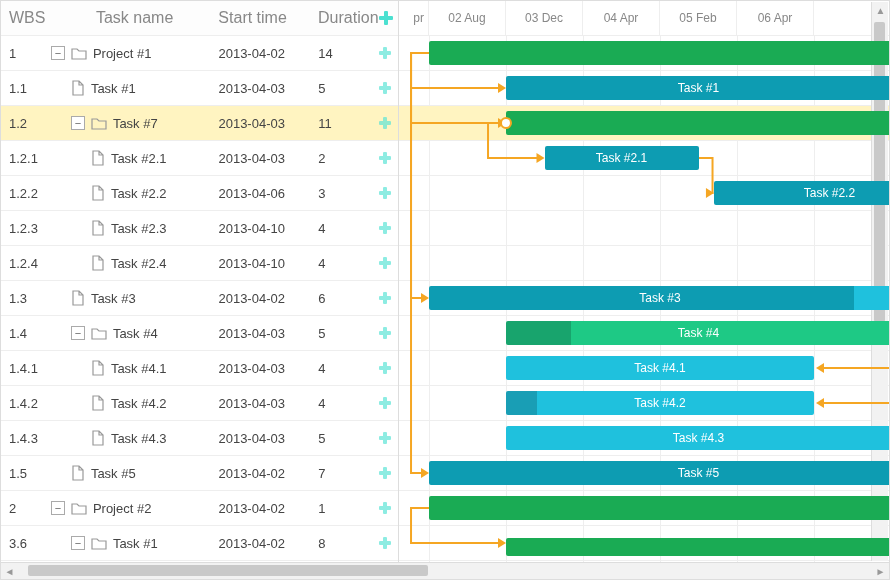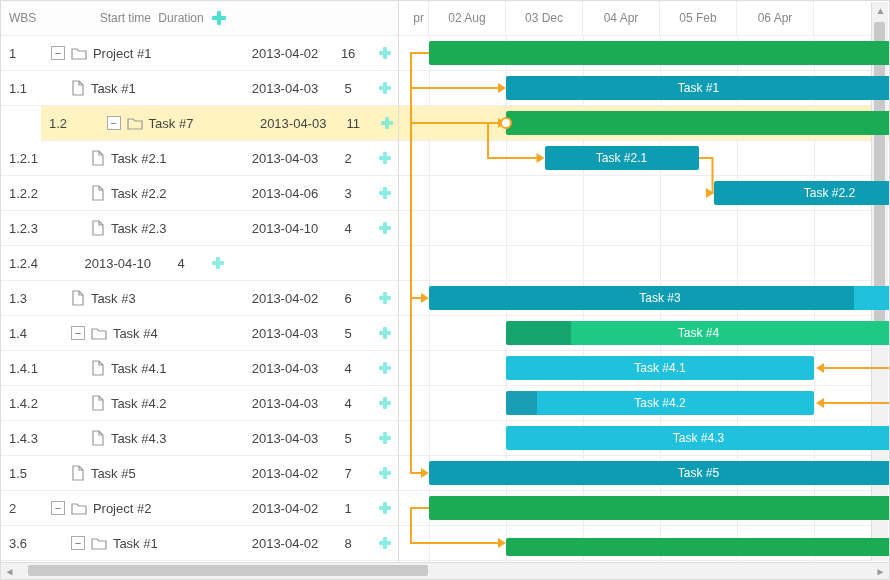--- a/index.html
+++ b/index.html
@@ -33,30 +33,30 @@
   }
   .grid-header, .grid-row {
     display: flex;
     align-items: center;
     border-bottom: 1px solid #eee;
     height: 35px;
   }
   .grid-header {
     background: #fdfdfd;
     color: #888;
-    font-size: 12px;
+    font-size: 16px;
   }
   .col-wbs { width: 50px; padding-left: 8px; }
   .col-name { width: 168px; display: flex; align-items: center; }
-  .col-start { width: 100px; text-align: right; }
-  .col-dur { width: 60px; text-align: center; }
+  .col-start { width: 100px; text-align: left; }
+  .col-dur { width: 60px; }
   .col-add { width: 20px; text-align: center; }
   .col-add svg { display:block; }
 
-  .grid-row.selected { background: #fff4c1; margin-left: 40px; }
+  .grid-row.selected { background: #fff4c1; }
 
   .indent-0 { padding-left: 0px; }
   .indent-1 { padding-left: 20px; }
   .indent-2 { padding-left: 40px; }
 
   .toggle {
     width: 14px; height: 14px;
     border: 1px solid #aaa;
     margin-right: 6px;
     display: inline-flex;
@@ -170,20 +170,21 @@
 </style>
 </head>
 <body>
 
 <div class="app">
   <div class="main">
 
     <div class="grid">
       <div class="grid-header">
         <div class="col-wbs">WBS</div>
+        <div class="col-name" style="justify-content:center">Task name</div>
         <div class="col-start">Start time</div>
         <div class="col-dur">Duration</div>
         <div class="col-add">
           <svg width="16" height="16">
               <g fill="#4be0d0">
                 <rect x="6" y="1" width="4" height="14" rx="1"></rect>
                 <rect x="1" y="6" width="14" height="4" rx="1"></rect>
               </g>
             </svg>
         </div>
@@ -196,21 +197,21 @@
                 <span class="toggle">−</span>
                 <span class="icon">
                   <svg width="16" height="14">
                     <path d="M1 3 h5 l2 2 h7 v8 h-14 z" fill="none" stroke="#999" stroke-width="1.2"></path>
                   </svg>
                 </span>
                 <span>Project #1</span>
               </span>
             </div>
             <div class="col-start">2013-04-02</div>
-            <div class="col-dur">16</div>
+            <div class="col-dur">14</div>
             <div class="col-add">
               <svg width="14" height="14">
                 <g fill="#5de5d6" opacity="0.7">
                   <rect x="5" y="1" width="4" height="12" rx="1"></rect>
                   <rect x="1" y="5" width="12" height="4" rx="1"></rect>
                 </g>
               </svg>
             </div>
           </div>
           <div class="grid-row">
@@ -324,20 +325,30 @@
               <svg width="14" height="14">
                 <g fill="#5de5d6" opacity="0.7">
                   <rect x="5" y="1" width="4" height="12" rx="1"></rect>
                   <rect x="1" y="5" width="12" height="4" rx="1"></rect>
                 </g>
               </svg>
             </div>
           </div>
           <div class="grid-row">
             <div class="col-wbs">1.2.4</div>
+            <div class="col-name">
+              <span class="indent-2" style="display: inline-flex; align-items: center;">
+                <span class="icon">
+                  <svg width="14" height="16">
+                    <path d="M2 1 h6 l4 4 v10 h-10 z M8 1 v4 h4" fill="none" stroke="#999" stroke-width="1.2"></path>
+                  </svg>
+                </span>
+                <span>Task #2.4</span>
+              </span>
+            </div>
             <div class="col-start">2013-04-10</div>
             <div class="col-dur">4</div>
             <div class="col-add">
               <svg width="14" height="14">
                 <g fill="#5de5d6" opacity="0.7">
                   <rect x="5" y="1" width="4" height="12" rx="1"></rect>
                   <rect x="1" y="5" width="12" height="4" rx="1"></rect>
                 </g>
               </svg>
             </div>

